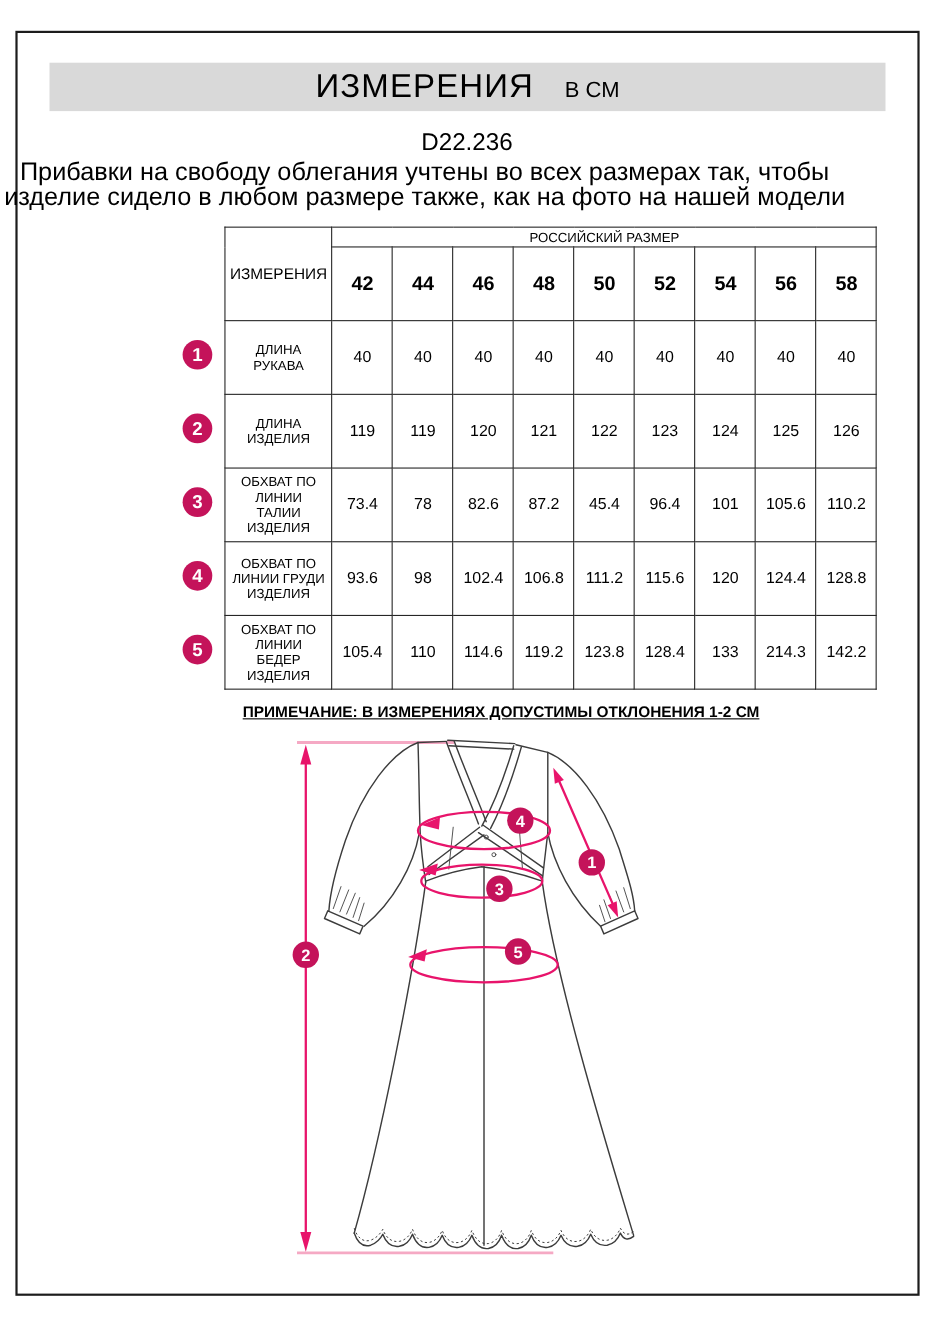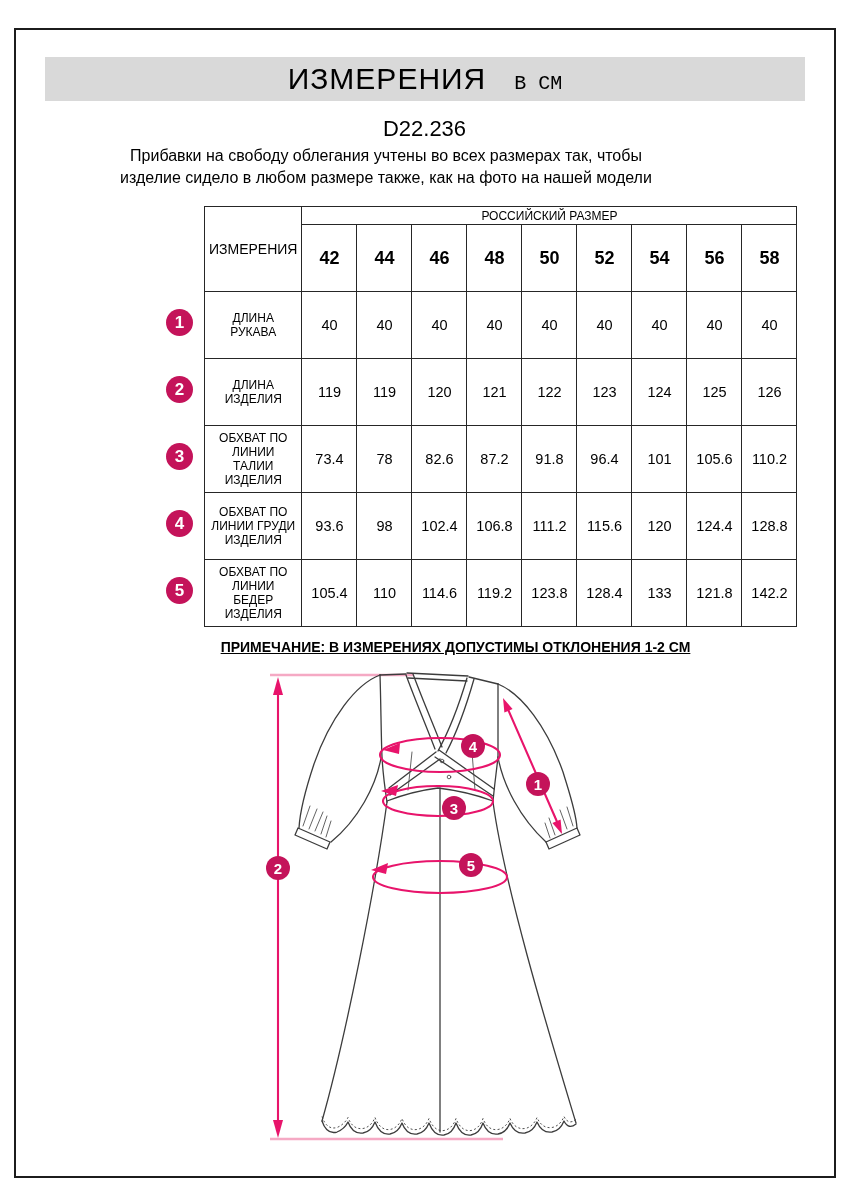--- a/index.html
+++ b/index.html
@@ -8,23 +8,23 @@
     font-family:"Liberation Sans","DejaVu Sans",sans-serif;color:#000;
     -webkit-font-smoothing:antialiased;
   }
   .frame{position:absolute;left:14px;top:28px;width:818px;height:1146px;border:2px solid #1c1c1c;}
   .title-band{
     position:absolute;left:45px;top:57px;width:760px;height:44px;background:#d9d9d9;
     display:flex;align-items:baseline;justify-content:center;gap:28px;
   }
   .title-band .t1{font-size:30px;letter-spacing:1px;line-height:44px;}
   .title-band .t2{font-size:30px;font-weight:bold;letter-spacing:1px;line-height:44px;}
-  .title-band .t3{font-size:20px;line-height:44px;font-family:Liberation Mono, monospace;}
+  .title-band .t3{font-size:20px;line-height:44px;}
   .article{position:absolute;left:0;top:116px;width:849px;text-align:center;font-size:22px;}
-  .desc{position:absolute;left:0;top:145px;width:772px;text-align:center;font-size:16px;line-height:22px;}
+  .desc{position:absolute;left:0;top:145px;width:772px;text-align:center;font-size:23px;line-height:22px;}
   table.size-table{
     position:absolute;left:204px;top:206px;border-collapse:collapse;table-layout:fixed;
   }
   table.size-table td,table.size-table th{
     border:1.5px solid #262626;text-align:center;vertical-align:middle;padding:0 4px;
     font-weight:normal;
   }
   td.measure-head{width:86px;font-size:14px;}
   tr.group-row th{height:17px;font-size:12px;}
   tr.sizes-row td{height:66px;font-size:18px;font-weight:bold;width:46px;}
@@ -116,21 +116,21 @@
     <td class="val">124</td>
     <td class="val">125</td>
     <td class="val">126</td>
   </tr>
   <tr class="data-row">
     <td class="lbl">ОБХВАТ ПО ЛИНИИ ТАЛИИ ИЗДЕЛИЯ</td>
     <td class="val">73.4</td>
     <td class="val">78</td>
     <td class="val">82.6</td>
     <td class="val">87.2</td>
-    <td class="val">91.8</td>
+    <td class="val">45.4</td>
     <td class="val">96.4</td>
     <td class="val">101</td>
     <td class="val">105.6</td>
     <td class="val">110.2</td>
   </tr>
   <tr class="data-row">
     <td class="lbl">ОБХВАТ ПО ЛИНИИ ГРУДИ ИЗДЕЛИЯ</td>
     <td class="val">93.6</td>
     <td class="val">98</td>
     <td class="val">102.4</td>
@@ -143,21 +143,21 @@
   </tr>
   <tr class="data-row">
     <td class="lbl">ОБХВАТ ПО ЛИНИИ БЕДЕР ИЗДЕЛИЯ</td>
     <td class="val">105.4</td>
     <td class="val">110</td>
     <td class="val">114.6</td>
     <td class="val">119.2</td>
     <td class="val">123.8</td>
     <td class="val">128.4</td>
     <td class="val">133</td>
-    <td class="val">121.8</td>
+    <td class="val">214.3</td>
     <td class="val">142.2</td>
   </tr>
 </tbody>
   </table>
 
 <div class="row-marker" style="top:309px">1</div>
 <div class="row-marker" style="top:376px">2</div>
 <div class="row-marker" style="top:443px">3</div>
 <div class="row-marker" style="top:510px">4</div>
 <div class="row-marker" style="top:577px">5</div>

